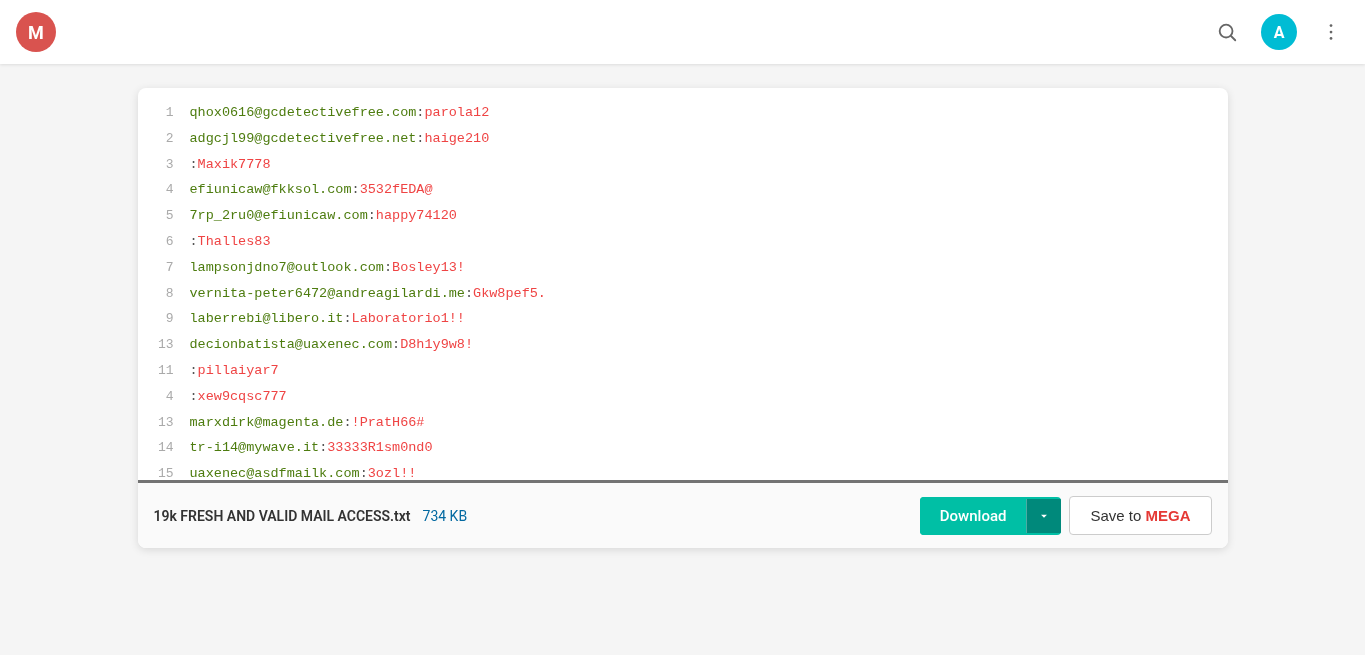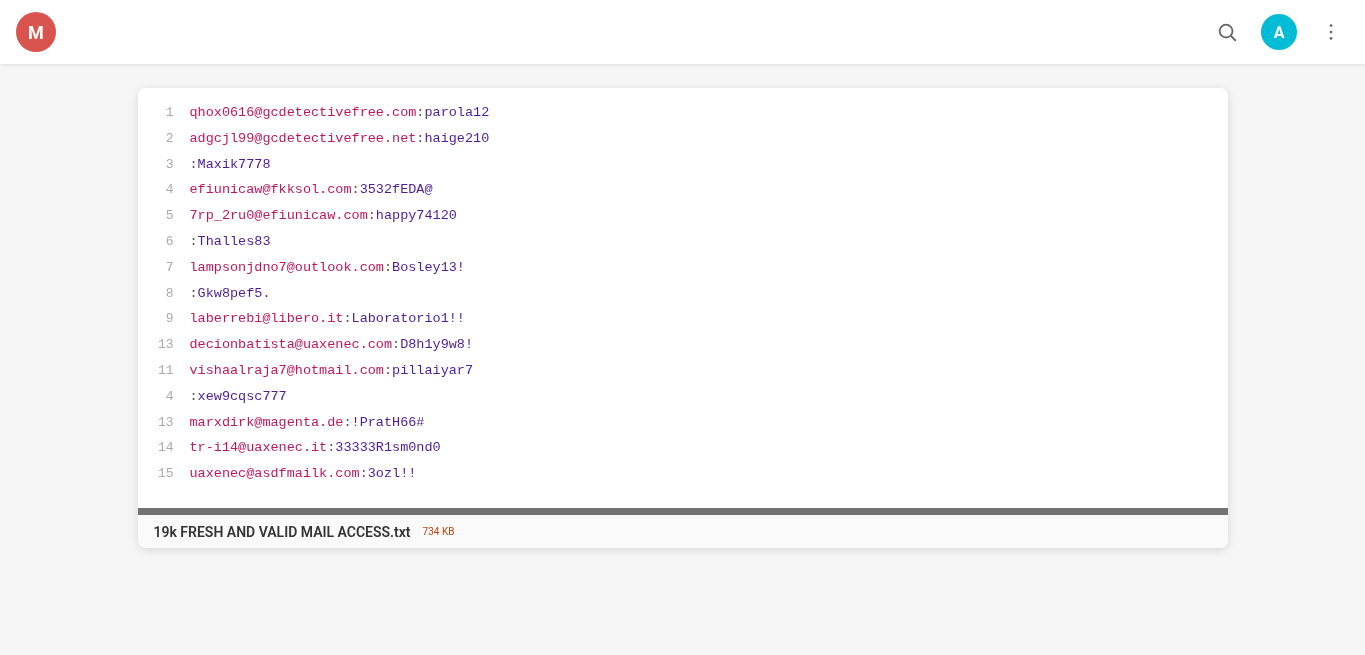--- a/index.html
+++ b/index.html
@@ -145,57 +145,57 @@
       color: #aaa;
       width: 28px;
       min-width: 28px;
       text-align: right;
       margin-right: 16px;
       font-size: 13px;
       user-select: none;
     }
 
     .line-email {
-      color: #be185d;
+      color: #4d7c0f;
     }
 
     .line-sep {
       color: #555;
     }
 
     .line-pass {
-      color: #4c1d95;
+      color: #ef4444;
     }
 
     
     .bottom-bar {
       display: flex;
       align-items: center;
       justify-content: space-between;
       padding: 12px 16px;
       background: #fafafa;
-      border-top: 7px solid #737373;
-      height: 40px;
+      border-top: 3px solid #737373;
+      height: 68px;
     }
 
     .file-info {
       display: flex;
       align-items: center;
       gap: 12px;
     }
 
     .file-name {
       font-size: 14px;
       font-weight: 600;
       color: #333;
     }
 
     .file-size {
-      font-size: 10px;
-      color: #c2410c;
+      font-size: 14px;
+      color: #0369a1;
     }
 
     .action-buttons {
       display: flex;
       align-items: center;
       gap: 8px;
     }
 
     .download-btn {
       display: flex;
@@ -304,67 +304,80 @@
           <span class="line-pass">Thalles83</span>
         </div>
         <div class="code-line">
           <span class="line-num">7</span>
           <span class="line-email">lampsonjdno7@outlook.com</span>
           <span class="line-sep">:</span>
           <span class="line-pass">Bosley13!</span>
         </div>
         <div class="code-line">
           <span class="line-num">8</span>
+          <span class="line-email">vernita-peter6472@andreagilardi.me</span>
           <span class="line-sep">:</span>
           <span class="line-pass">Gkw8pef5.</span>
         </div>
         <div class="code-line">
           <span class="line-num">9</span>
           <span class="line-email">laberrebi@libero.it</span>
           <span class="line-sep">:</span>
           <span class="line-pass">Laboratorio1!!</span>
         </div>
         <div class="code-line">
           <span class="line-num">13</span>
           <span class="line-email">decionbatista@uaxenec.com</span>
           <span class="line-sep">:</span>
           <span class="line-pass">D8h1y9w8!</span>
         </div>
         <div class="code-line">
           <span class="line-num">11</span>
-          <span class="line-email">vishaalraja7@hotmail.com</span>
           <span class="line-sep">:</span>
           <span class="line-pass">pillaiyar7</span>
         </div>
         <div class="code-line">
           <span class="line-num">4</span>
           <span class="line-sep">:</span>
           <span class="line-pass">xew9cqsc777</span>
         </div>
         <div class="code-line">
           <span class="line-num">13</span>
           <span class="line-email">marxdirk@magenta.de</span>
           <span class="line-sep">:</span>
           <span class="line-pass">!PratH66#</span>
         </div>
         <div class="code-line">
           <span class="line-num">14</span>
-          <span class="line-email">tr-i14@uaxenec.it</span>
+          <span class="line-email">tr-i14@mywave.it</span>
           <span class="line-sep">:</span>
           <span class="line-pass">33333R1sm0nd0</span>
         </div>
         <div class="code-line">
           <span class="line-num">15</span>
           <span class="line-email">uaxenec@asdfmailk.com</span>
           <span class="line-sep">:</span>
           <span class="line-pass">3ozl!!</span>
         </div>
       </div>
 
     <div class="bottom-bar">
       <div class="file-info">
         <span class="file-name">19k FRESH AND VALID MAIL ACCESS.txt</span>
         <span class="file-size">734 KB</span>
       </div>
+      <div class="action-buttons">
+        <div class="download-btn">
+          <span class="download-label">Download</span>
+          <span class="download-arrow">
+            <svg width="14" height="14" viewBox="0 0 24 24" fill="white">
+              <path d="M7 10l5 5 5-5z"></path>
+            </svg>
+          </span>
+        </div>
+        <button class="save-mega-btn">
+          <span>Save to </span><span class="save-mega-highlight">MEGA</span>
+        </button>
+      </div>
     </div>
 
   </div>
 </div>
 
 </body></html>

